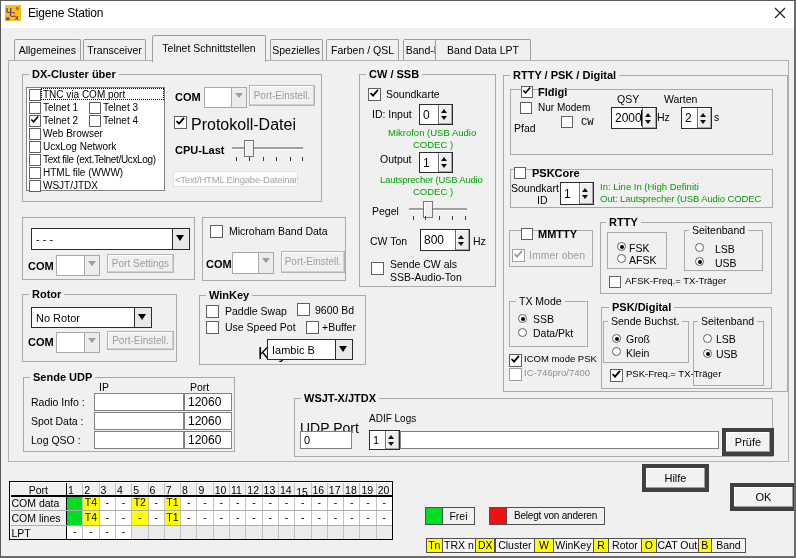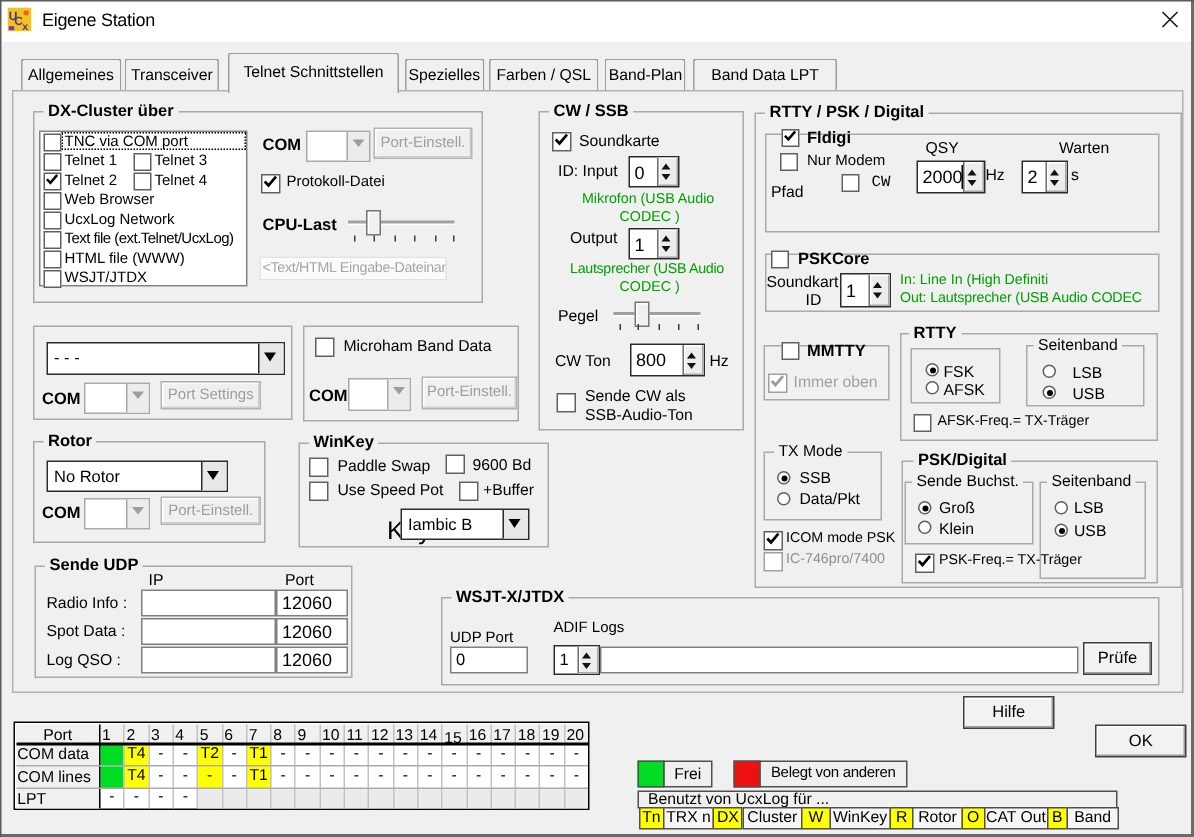--- a/index.html
+++ b/index.html
@@ -18,21 +18,21 @@
 .spin{position:absolute;background:#fff;border:1px solid #2b2b2b}
 .spin .tx{position:absolute;left:3px;top:50%;transform:translateY(-50%)}
 .spin .ud{position:absolute;right:0;top:0;bottom:0;width:13px;border-left:1px solid #6f6f6f;background:#ededed;box-shadow:inset -1px -1px 0 #a8a8a8,inset 1px 1px 0 #fff}
 .spin .ud i{position:absolute;left:0;right:0;display:block}
 .spin .ud .u{top:0;height:50%}
 .spin .ud .u::after{content:"";position:absolute;left:2px;bottom:1.5px;border:3.5px solid transparent;border-bottom:4.5px solid #111;border-top:none}
 .spin .ud .d{bottom:0;height:50%}
 .spin .ud .d::after{content:"";position:absolute;left:2px;top:1.5px;border:3.5px solid transparent;border-top:4.5px solid #111;border-bottom:none}
 .cur{position:absolute;top:2px;bottom:2px;width:1px;background:#000}
 .edit{position:absolute;border:1px solid;overflow:hidden}
-.btn{position:absolute;background:#f2f2f2;border:1px solid #404040;text-align:center;box-shadow:inset -1px -1px 0 #9d9d9d,inset 1px 1px 0 #fff}
+.btn{position:absolute;background:#f2f2f2;border:4px solid #404040;text-align:center;box-shadow:inset -1px -1px 0 #9d9d9d,inset 1px 1px 0 #fff}
 .btnd{position:absolute;background:#f0f0f0;border:1px solid #b4b4b4;text-align:center;color:#9d9d9d;box-shadow:inset -1px -1px 0 #d0d0d0,inset 1px 1px 0 #fff}
 .tab{position:absolute;border:1px solid #9d9d9d;border-bottom:none;border-radius:2px 2px 0 0;background:#f0f0f0;text-align:center;font-size:10.5px;box-sizing:border-box}
 .lg{position:absolute;border:1px solid #505050;box-sizing:border-box;text-align:center;white-space:nowrap;overflow:hidden}
 </style></head><body>
 <div id="win">
 
 <div style="position:absolute;left:1px;top:1px;width:794px;height:27px;background:#fff"></div>
 <svg style="position:absolute;left:5px;top:5px" width="16" height="16" viewBox="0 0 18 18">
 <rect x="0" y="0" width="18" height="18" fill="#f2c21d"></rect>
 <text x="1" y="9" font-family="Liberation Sans" font-size="9" font-weight="bold" fill="#5b2d8f">U</text>
@@ -43,21 +43,21 @@
 </svg>
 <div class="t" style="left:28px;top:7px;font-size:12px;letter-spacing:-0.2px;">Eigene Station</div>
 <svg style="position:absolute;left:774px;top:7px" width="12" height="12" viewBox="0 0 12 12">
       <path d="M1 1 L11 11 M11 1 L1 11" stroke="#1a1a1a" stroke-width="1.1"></path>
     </svg>
 <div class="tab" style="left:13.8px;top:39px;width:67px;height:21px;line-height:20px">Allgemeines</div>
 <div class="tab" style="left:82.7px;top:39px;width:63.7px;height:21px;line-height:20px">Transceiver</div>
 <div class="tab" style="left:269.8px;top:39px;width:52.8px;height:21px;line-height:20px">Spezielles</div>
 <div class="tab" style="left:325.6px;top:39px;width:73.8px;height:21px;line-height:20px">Farben / QSL</div>
 <div class="tab" style="left:403.2px;top:39px;width:54.2px;height:21px;line-height:20px">Band-Plan</div>
-<div class="tab" style="left:462px;top:39px;width:96px;height:21px;line-height:20px">Band Data LPT</div>
+<div class="tab" style="left:435px;top:39px;width:96px;height:21px;line-height:20px">Band Data LPT</div>
 <div style="position:absolute;left:8px;top:60px;width:781px;height:402px;border:1px solid #b2b2b2;background:#f0f0f0;z-index:0;box-sizing:border-box"></div>
 <div class="tab" style="left:152px;top:35px;width:114px;height:27px;line-height:24px;background:#f0f0f0;z-index:3;border-color:#9d9d9d">Telnet Schnittstellen</div>
 <div class="grp" style="left:22px;top:74px;width:298px;height:126px"></div>
 <div class="t" style="left:29px;top:68px;font-size:11px;font-weight:bold;background:#f0f0f0;padding:0 3px">DX-Cluster über</div>
 <div style="position:absolute;left:26px;top:87px;width:139px;height:104px;background:#fff;border:1px solid #828282;box-sizing:border-box"></div>
 <div style="position:absolute;left:41px;top:88px;width:123px;height:12px;border:1px dotted #000;box-sizing:border-box"></div>
 <div class="cb" style="left:29px;top:89px;width:10px;height:10px;border-color:#606060">
 </div>
 <div class="t" style="left:43px;top:89px;font-size:10px;">TNC via COM port</div>
 <div class="cb" style="left:29px;top:102px;width:10px;height:10px;border-color:#606060">
@@ -93,21 +93,21 @@
 <div class="t" style="left:175px;top:91px;font-size:11px;font-weight:bold;">COM</div>
 <div class="combod" style="left:204px;top:87px;width:41px;height:19px">
       <span class="ar"></span>
     </div>
 <div class="btnd" style="left:249px;top:85px;width:64px;height:19px;line-height:19px;font-size:10px">Port-Einstell.</div>
 <div class="cb" style="left:174px;top:116px;width:11px;height:11px;border-color:#606060">
 <svg width="12" height="12" viewBox="0 0 12 12" style="position:absolute;left:-1px;top:-2px">
         <path d="M2.5 6 L5 8.6 L10 2.8" stroke="#000" stroke-width="1.8" fill="none"></path>
       </svg>
 </div>
-<div class="t" style="left:191px;top:116px;font-size:10px;text-align:center;">Protokoll-Datei</div>
+<div class="t" style="left:191px;top:116px;font-size:16px;text-align:center;">Protokoll-Datei</div>
 <div class="t" style="left:175px;top:144px;font-size:11px;font-weight:bold;">CPU-Last</div>
 <div style="position:absolute;left:232px;top:147px;width:71px;height:2px;background:#a0a0a0;box-shadow:0 1px 0 #fff"></div>
 <div style="position:absolute;left:244px;top:140px;width:8px;height:15px;background:#f0f0f0;border:1px solid #767676;box-shadow:inset 1px 1px 0 #fff"></div>
 <div style="position:absolute;left:235.6px;top:157px;width:1px;height:4px;background:#3a3a3a"></div>
 <div style="position:absolute;left:249.2px;top:157px;width:1px;height:4px;background:#3a3a3a"></div>
 <div style="position:absolute;left:262.7px;top:157px;width:1px;height:4px;background:#3a3a3a"></div>
 <div style="position:absolute;left:276.3px;top:157px;width:1px;height:4px;background:#3a3a3a"></div>
 <div style="position:absolute;left:289.9px;top:157px;width:1px;height:4px;background:#3a3a3a"></div>
 <div style="position:absolute;left:302.3px;top:157px;width:1px;height:4px;background:#3a3a3a"></div>
 <div class="edit" style="left:173px;top:171px;width:123px;height:14px;border-color:#e2e2e2;background:#fbfbfb">
@@ -182,21 +182,21 @@
 <div class="cb" style="left:306px;top:321px;width:11px;height:11px;border-color:#606060">
 </div>
 <div class="t" style="left:322px;top:321px;font-size:10.5px;">+Buffer</div>
 <div class="t" style="left:210px;top:344px;font-size:17px;padding-left:48px;">Key mode</div>
 <div class="combo" style="left:267px;top:339px;width:84px;height:19px">
       <span class="tx" style="font-size:11px">Iambic B</span>
       <span class="ar"></span>
     </div>
 <div class="grp" style="left:294px;top:398px;width:477px;height:57px"></div>
 <div class="t" style="left:301px;top:392px;font-size:11px;font-weight:bold;background:#f0f0f0;padding:0 3px">WSJT-X/JTDX</div>
-<div class="t" style="left:300px;top:420px;font-size:10px;">UDP Port</div>
+<div class="t" style="left:300px;top:420px;font-size:14px;">UDP Port</div>
 <div class="t" style="left:369px;top:413px;font-size:10px;">ADIF Logs</div>
 <div class="edit" style="left:300px;top:431px;width:50px;height:16px;border-color:#7f7f7f;background:#fff">
       <span style="font-size:11px;color:#000;position:absolute;left:3px;top:50%;transform:translateY(-50%);white-space:nowrap">0</span>
     </div>
 <div class="spin" style="left:369px;top:430px;width:29px;height:18px">
       <span class="tx" style="font-size:11px">1</span>
       <span class="ud">
         <i class="u"></i>
         <i class="d"></i>
       </span>
@@ -264,21 +264,21 @@
 </div>
 <div class="t" style="left:538px;top:86px;font-size:11px;font-weight:bold;">Fldigi</div>
 <div class="cb" style="left:520px;top:102px;width:10px;height:10px;border-color:#606060">
 </div>
 <div class="t" style="left:538px;top:102px;font-size:10px;">Nur Modem</div>
 <div class="cb" style="left:561px;top:116px;width:10px;height:10px;border-color:#606060">
 </div>
 <div class="t" style="left:581px;top:116px;font-size:10.5px;font-family:Liberation Mono, monospace;">CW</div>
 <div class="t" style="left:514px;top:122px;font-size:10.5px;">Pfad</div>
 <div class="t" style="left:617px;top:93px;font-size:10.5px;">QSY</div>
-<div class="t" style="left:706px;top:93px;font-size:10.5px;">Warten</div>
+<div class="t" style="left:664px;top:93px;font-size:10.5px;">Warten</div>
 <div class="spin" style="left:611px;top:107px;width:44px;height:20px">
       <span class="tx" style="font-size:12px">2000</span>
       <span class="cur" style="left:29px"></span>
       <span class="ud">
         <i class="u"></i>
         <i class="d"></i>
       </span>
     </div>
 <div class="t" style="left:657px;top:111px;font-size:10.5px;">Hz</div>
 <div class="spin" style="left:681px;top:107px;width:29px;height:20px">
@@ -480,21 +480,20 @@
 <div style="position:absolute;left:66.5px;top:525.5px;width:16.3px;height:11.0px;font-size:10.5px;text-align:center;line-height:11.0px">-</div>
 <div style="position:absolute;left:82.8px;top:525.5px;width:16.3px;height:11.0px;font-size:10.5px;text-align:center;line-height:11.0px">-</div>
 <div style="position:absolute;left:99.1px;top:525.5px;width:16.3px;height:11.0px;font-size:10.5px;text-align:center;line-height:11.0px">-</div>
 <div style="position:absolute;left:115.4px;top:525.5px;width:16.3px;height:11.0px;font-size:10.5px;text-align:center;line-height:11.0px">-</div>
 <div class="btn" style="left:642px;top:464px;width:59px;height:20px;line-height:20px;font-size:11px">Hilfe</div>
 <div class="btn" style="left:730px;top:483px;width:59px;height:20px;line-height:20px;font-size:11px">OK</div>
 <div class="lg" style="left:425px;top:507px;width:18px;height:18px;background:#00dd22"></div>
 <div class="lg" style="left:442px;top:507px;width:33px;height:18px;font-size:10.5px;line-height:16px">Frei</div>
 <div class="lg" style="left:489px;top:507px;width:18px;height:18px;background:#ee1111"></div>
 <div class="lg" style="left:506px;top:507px;width:99px;height:18px;font-size:10px;line-height:16px;letter-spacing:-0.2px">Belegt von anderen</div>
-<div class="lg" style="left:425px;top:527px;width:320px;height:12px;font-size:10.5px;line-height:10px;text-align:left;padding-left:6px">Benutzt von UcxLog für ...</div>
 <div class="lg" style="left:425.7px;top:538px;width:17.19999999999999px;height:14.5px;background:#ffff00;font-size:10.5px;line-height:13px">Tn</div>
 <div class="lg" style="left:441.9px;top:538px;width:34.200000000000045px;height:14.5px;background:#f6f6f6;font-size:10.5px;line-height:13px">TRX n</div>
 <div class="lg" style="left:475.1px;top:538px;width:20.399999999999977px;height:14.5px;background:#ffff00;font-size:10.5px;line-height:13px">DX</div>
 <div class="lg" style="left:494.5px;top:538px;width:40.700000000000045px;height:14.5px;background:#f6f6f6;font-size:10.5px;line-height:13px">Cluster</div>
 <div class="lg" style="left:534.2px;top:538px;width:19.59999999999991px;height:14.5px;background:#ffff00;font-size:10.5px;line-height:13px">W</div>
 <div class="lg" style="left:552.8px;top:538px;width:41.10000000000002px;height:14.5px;background:#f6f6f6;font-size:10.5px;line-height:13px">WinKey</div>
 <div class="lg" style="left:592.9px;top:538px;width:16.399999999999977px;height:14.5px;background:#ffff00;font-size:10.5px;line-height:13px">R</div>
 <div class="lg" style="left:608.3px;top:538px;width:33.30000000000007px;height:14.5px;background:#f6f6f6;font-size:10.5px;line-height:13px">Rotor</div>
 <div class="lg" style="left:640.6px;top:538px;width:16.299999999999955px;height:14.5px;background:#ffff00;font-size:10.5px;line-height:13px">O</div>
 <div class="lg" style="left:655.9px;top:538px;width:42.89999999999998px;height:14.5px;background:#f6f6f6;font-size:10.5px;line-height:13px">CAT Out</div>

